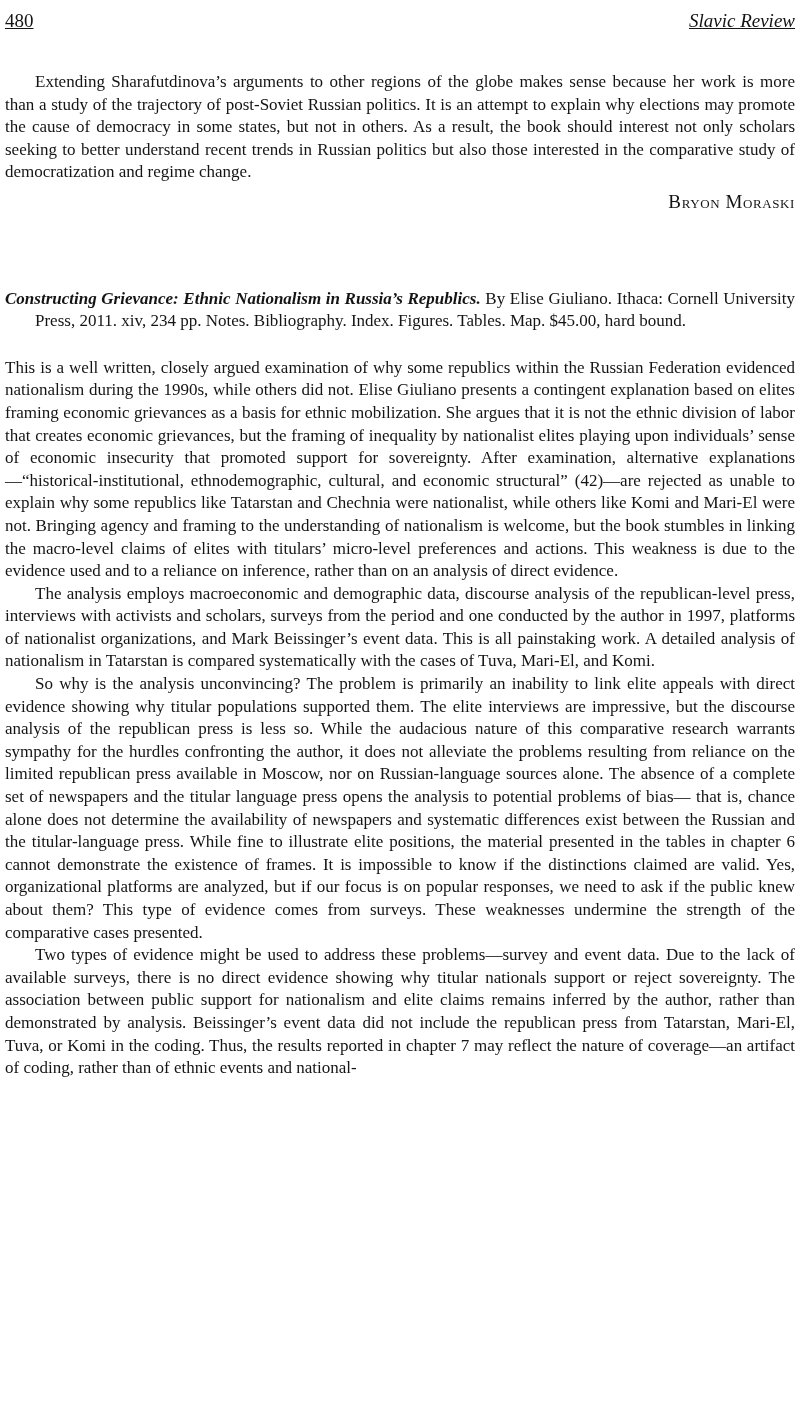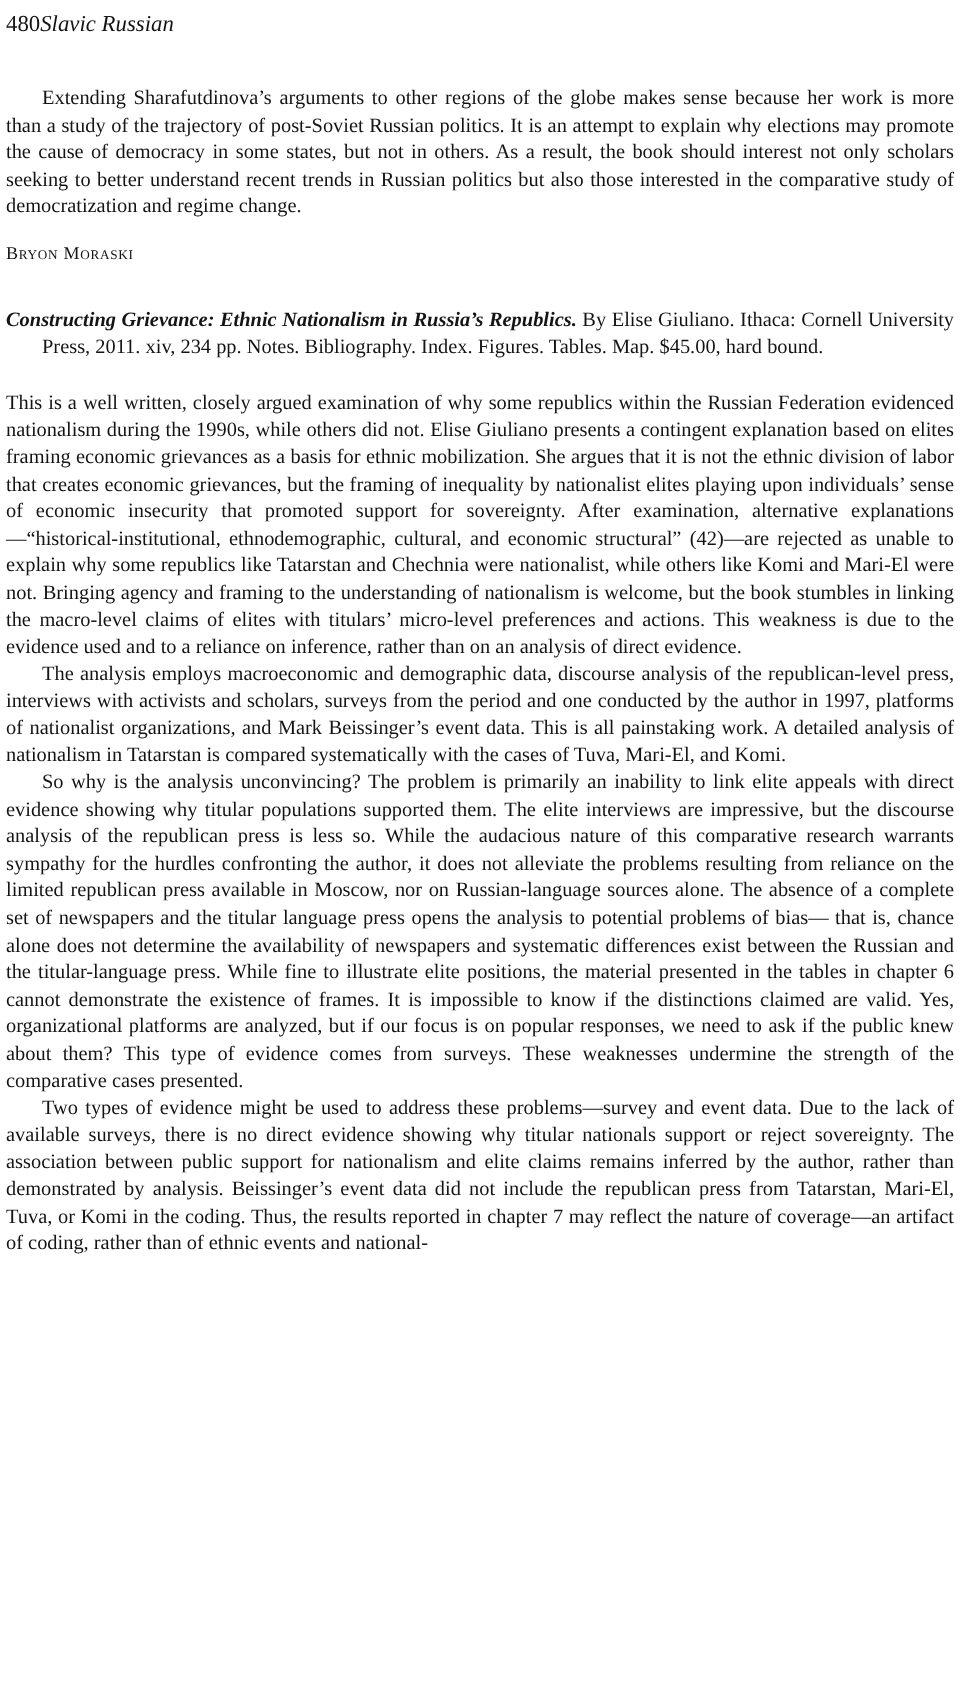--- a/index.html
+++ b/index.html
@@ -15,53 +15,55 @@
     overflow: hidden;
   }
   .page {
     box-sizing: border-box;
     width: 800px;
     height: 1411px;
     padding: 10px 5px 0 5px;
   }
   .running-head {
     display: flex;
-    justify-content: flex-start;
+    justify-content: space-between;
     align-items: baseline;
     font-size: 19px;
     line-height: 22px;
     margin-bottom: 39px;
+    text-decoration: underline;
   }
   .journal-title {
     font-style: italic;
   }
   .para {
     margin: 0;
     font-size: 17px;
     line-height: 22.6px;
     text-align: justify;
     text-indent: 30px;
   }
   .no-indent {
     text-indent: 0;
   }
   .signature {
-    margin-top: 17px;
-    font-size: 15px;
+    margin-top: 7px;
+    text-align: right;
+    font-size: 19px;
     line-height: 22.6px;
   }
   .sig-name {
     font-variant: small-caps;
     letter-spacing: 0.6px;
   }
   .sig-affil {
     font-style: italic;
   }
   .review {
-    margin-top: 32px;
+    margin-top: 74px;
   }
   .review-heading {
     margin: 0 0 24px 0;
     font-size: 17px;
     line-height: 22.6px;
     text-align: justify;
     padding-left: 30px;
     text-indent: -30px;
   }
   .head-title {
@@ -69,21 +71,21 @@
     font-style: italic;
   }
 </style>
 </head>
 <body>
 
 <div class="page">
 
   <header class="running-head">
     <span class="page-num">480</span>
-    <span class="journal-title">Slavic Russian</span>
+    <span class="journal-title">Slavic Review</span>
   </header>
 
   <main class="content">
 
     <section class="review-end">
       <p class="para">Extending Sharafutdinova’s arguments to other regions of the globe makes sense because her work is more than a study of the trajectory of post-Soviet Russian politics. It is an attempt to explain why elections may promote the cause of democracy in some states, but not in others. As a result, the book should interest not only scholars seeking to better understand recent trends in Russian politics but also those interested in the comparative study of democratization and regime change.</p>
       <div class="signature">
         <div class="sig-name">Bryon Moraski</div>
       </div>
     </section>

